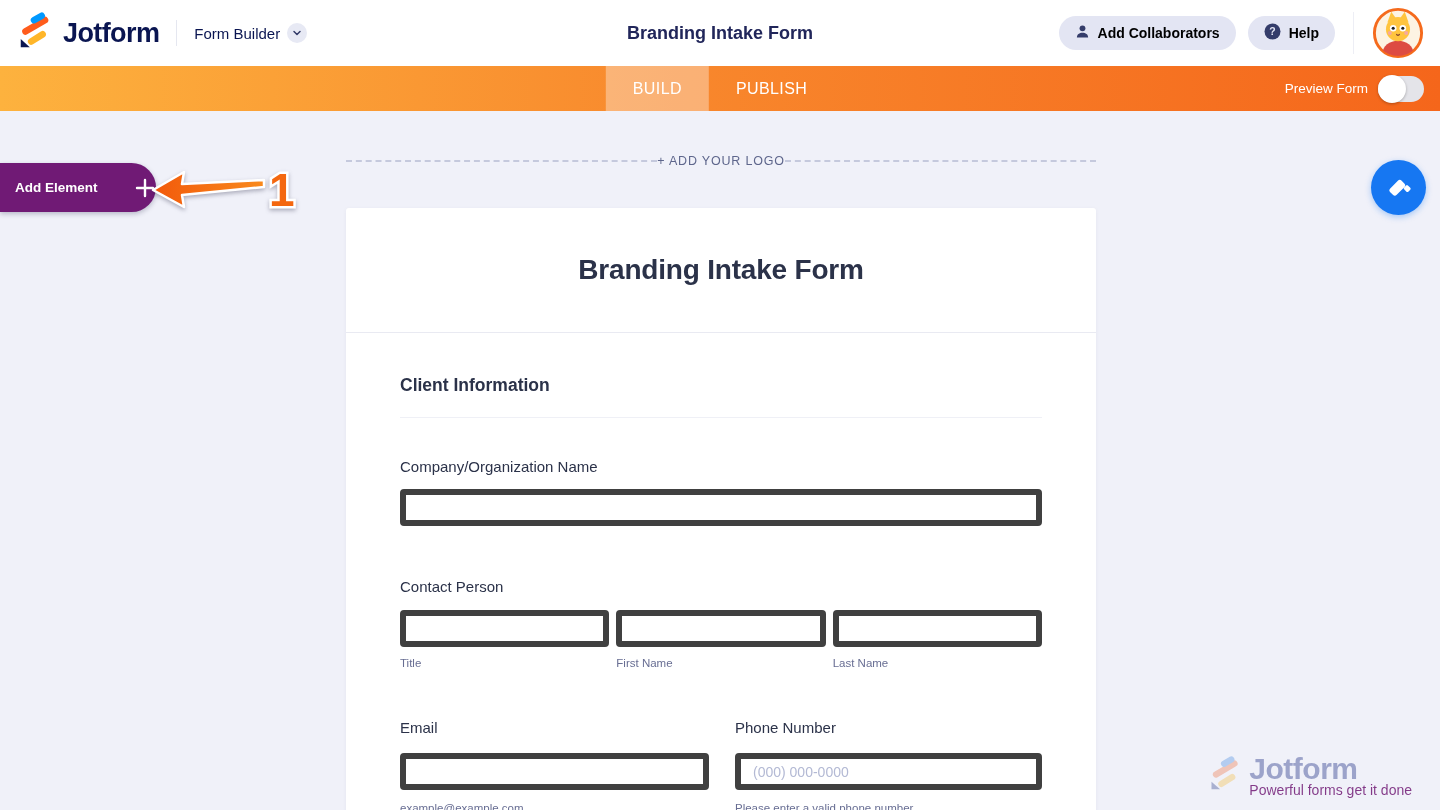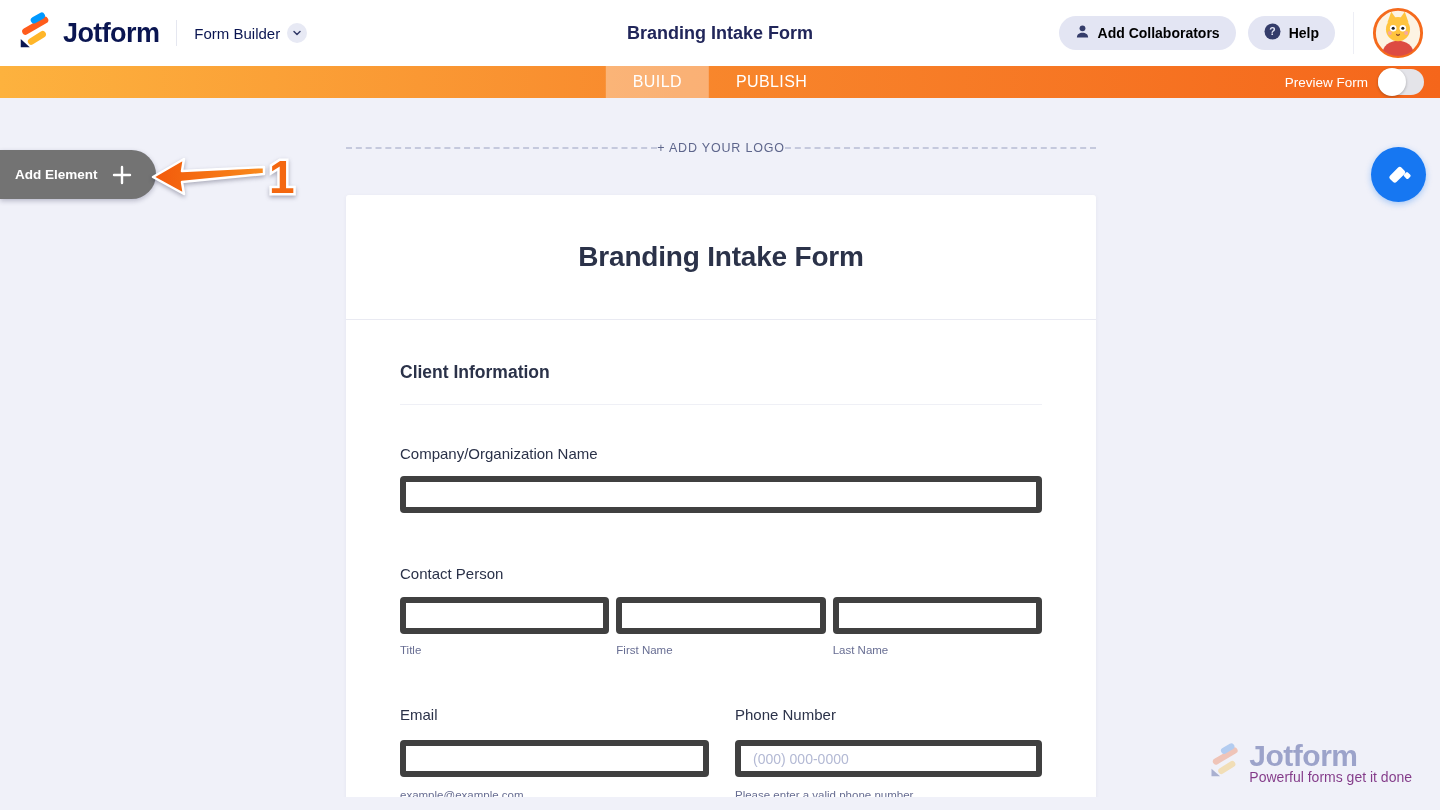--- a/index.html
+++ b/index.html
@@ -13,36 +13,36 @@
   .product { display:flex; align-items:center; cursor:pointer; }
   .product-label { font-size:15px; color:#0A1551; font-weight:500; }
   .chev-circle { width:20px; height:20px; border-radius:50%; background:#E7E9F4; display:flex; align-items:center; justify-content:center; margin-left:7px; }
   .hdr-title { position:absolute; left:50%; transform:translateX(-50%); font-size:18px; font-weight:bold; color:#21265A; white-space:nowrap; }
   .hdr-right { margin-left:auto; display:flex; align-items:center; gap:12px; }
   .pill { background:#E3E5F3; border-radius:17px; height:34px; padding:0 16px; display:flex; align-items:center; gap:8px; color:#000000; font-weight:bold; font-size:14px; cursor:pointer; }
   .avatar-div { width:1px; height:42px; background:#EDEEF5; margin:0 6px; }
   .avatar { width:52px; height:52px; cursor:pointer; }
 
   
-  .nav { height:32px; background:linear-gradient(90deg,#FDB23E 0%,#F8872C 48%,#F5661B 100%); position:relative; display:flex; align-items:center; }
+  .nav { height:45px; background:linear-gradient(90deg,#FDB23E 0%,#F8872C 48%,#F5661B 100%); position:relative; display:flex; align-items:center; }
   .tabs { position:absolute; left:50%; transform:translateX(-50%); height:100%; display:flex; }
   .tab { padding:0 27px; height:100%; display:flex; align-items:center; color:#fff; font-size:16px; font-weight:500; letter-spacing:0.4px; cursor:pointer; }
   .tab.active { background:rgba(255,255,255,0.35); }
   .preview { position:absolute; right:16px; top:0; height:100%; display:flex; align-items:center; gap:10px; color:#fff; font-size:13.5px; font-weight:500; }
   .toggle { width:46px; height:26px; border-radius:13px; background:#E4E4E9; position:relative; cursor:pointer; }
   .knob { position:absolute; left:0; top:-1px; width:28px; height:28px; border-radius:50%; background:#fff; box-shadow:0 1px 3px rgba(0,0,0,0.28); }
 
   
   .canvas { position:relative; height:699px; background:#F0F1F9; overflow:hidden; }
 
   .logo-strip { position:absolute; left:346px; top:43px; width:750px; display:flex; align-items:center; gap:0; cursor:pointer; }
   .dash { flex:1; border-top:2px dashed #C5C9DD; }
   .logo-strip-label { font-size:12.5px; color:#5E668C; letter-spacing:0.8px; font-weight:500; white-space:nowrap; }
 
-  .add-element { position:absolute; left:0; top:52px; width:156px; height:49px; background:#737373; border-radius:0 26px 26px 0; display:flex; align-items:center; padding-left:15px; cursor:pointer; box-shadow:0 2px 5px rgba(20,20,60,0.25); }
+  .add-element { position:absolute; left:0; top:52px; width:156px; height:49px; background:#701a75; border-radius:0 26px 26px 0; display:flex; align-items:center; padding-left:15px; cursor:pointer; box-shadow:0 2px 5px rgba(20,20,60,0.25);justify-content:space-between; }
   .add-element-label { color:#fff; font-size:13.5px; font-weight:bold; }
   .add-element svg { margin-left:13px; }
 
   .annotation { position:absolute; left:146px; top:160px; filter:drop-shadow(0 2px 2px rgba(40,40,70,0.35)); pointer-events:none; }
   .canvas .annotation { top:49px; }
 
   .designer-btn { position:absolute; right:14px; top:49px; width:55px; height:55px; border-radius:50%; background:#1677F2; display:flex; align-items:center; justify-content:center; cursor:pointer; box-shadow:0 2px 6px rgba(22,119,242,0.35); }
 
   .card { position:absolute; left:346px; top:97px; width:750px; height:740px; background:#fff; border-radius:3px; box-shadow:0 1px 4px rgba(20,20,70,0.05); }
   .card-head { height:125px; border-bottom:1px solid #E9EAF2; display:flex; align-items:center; justify-content:center; }

